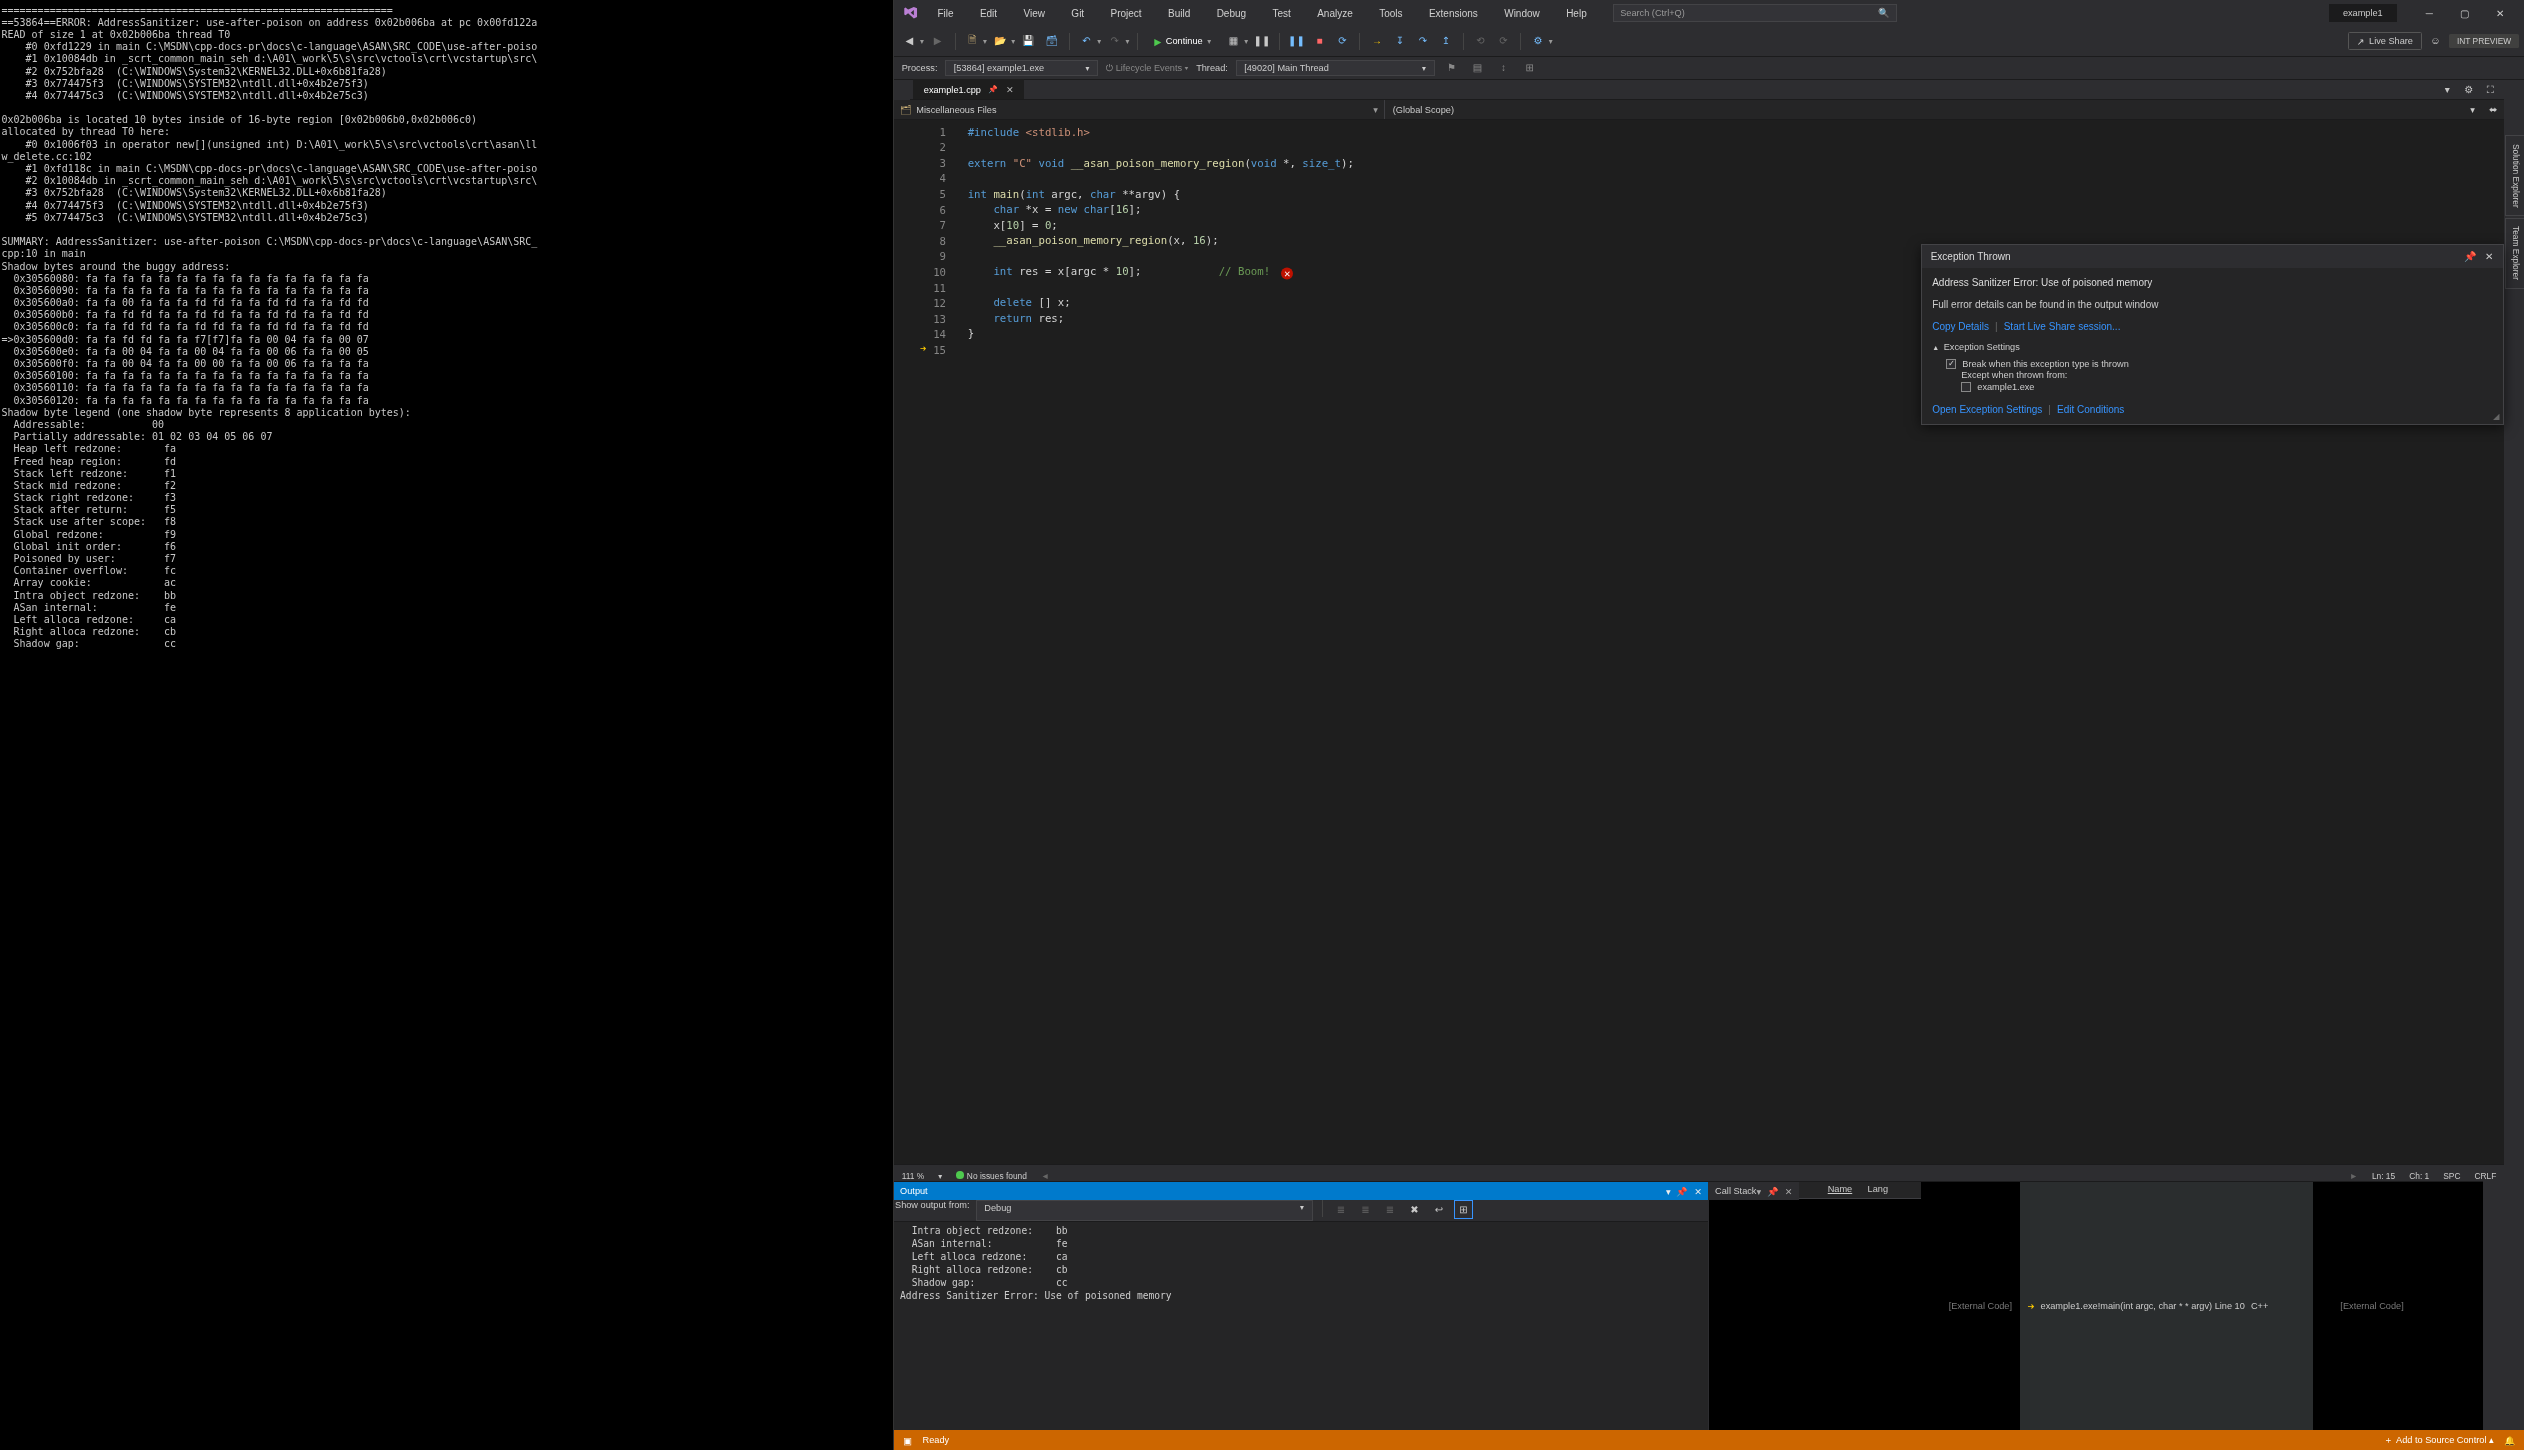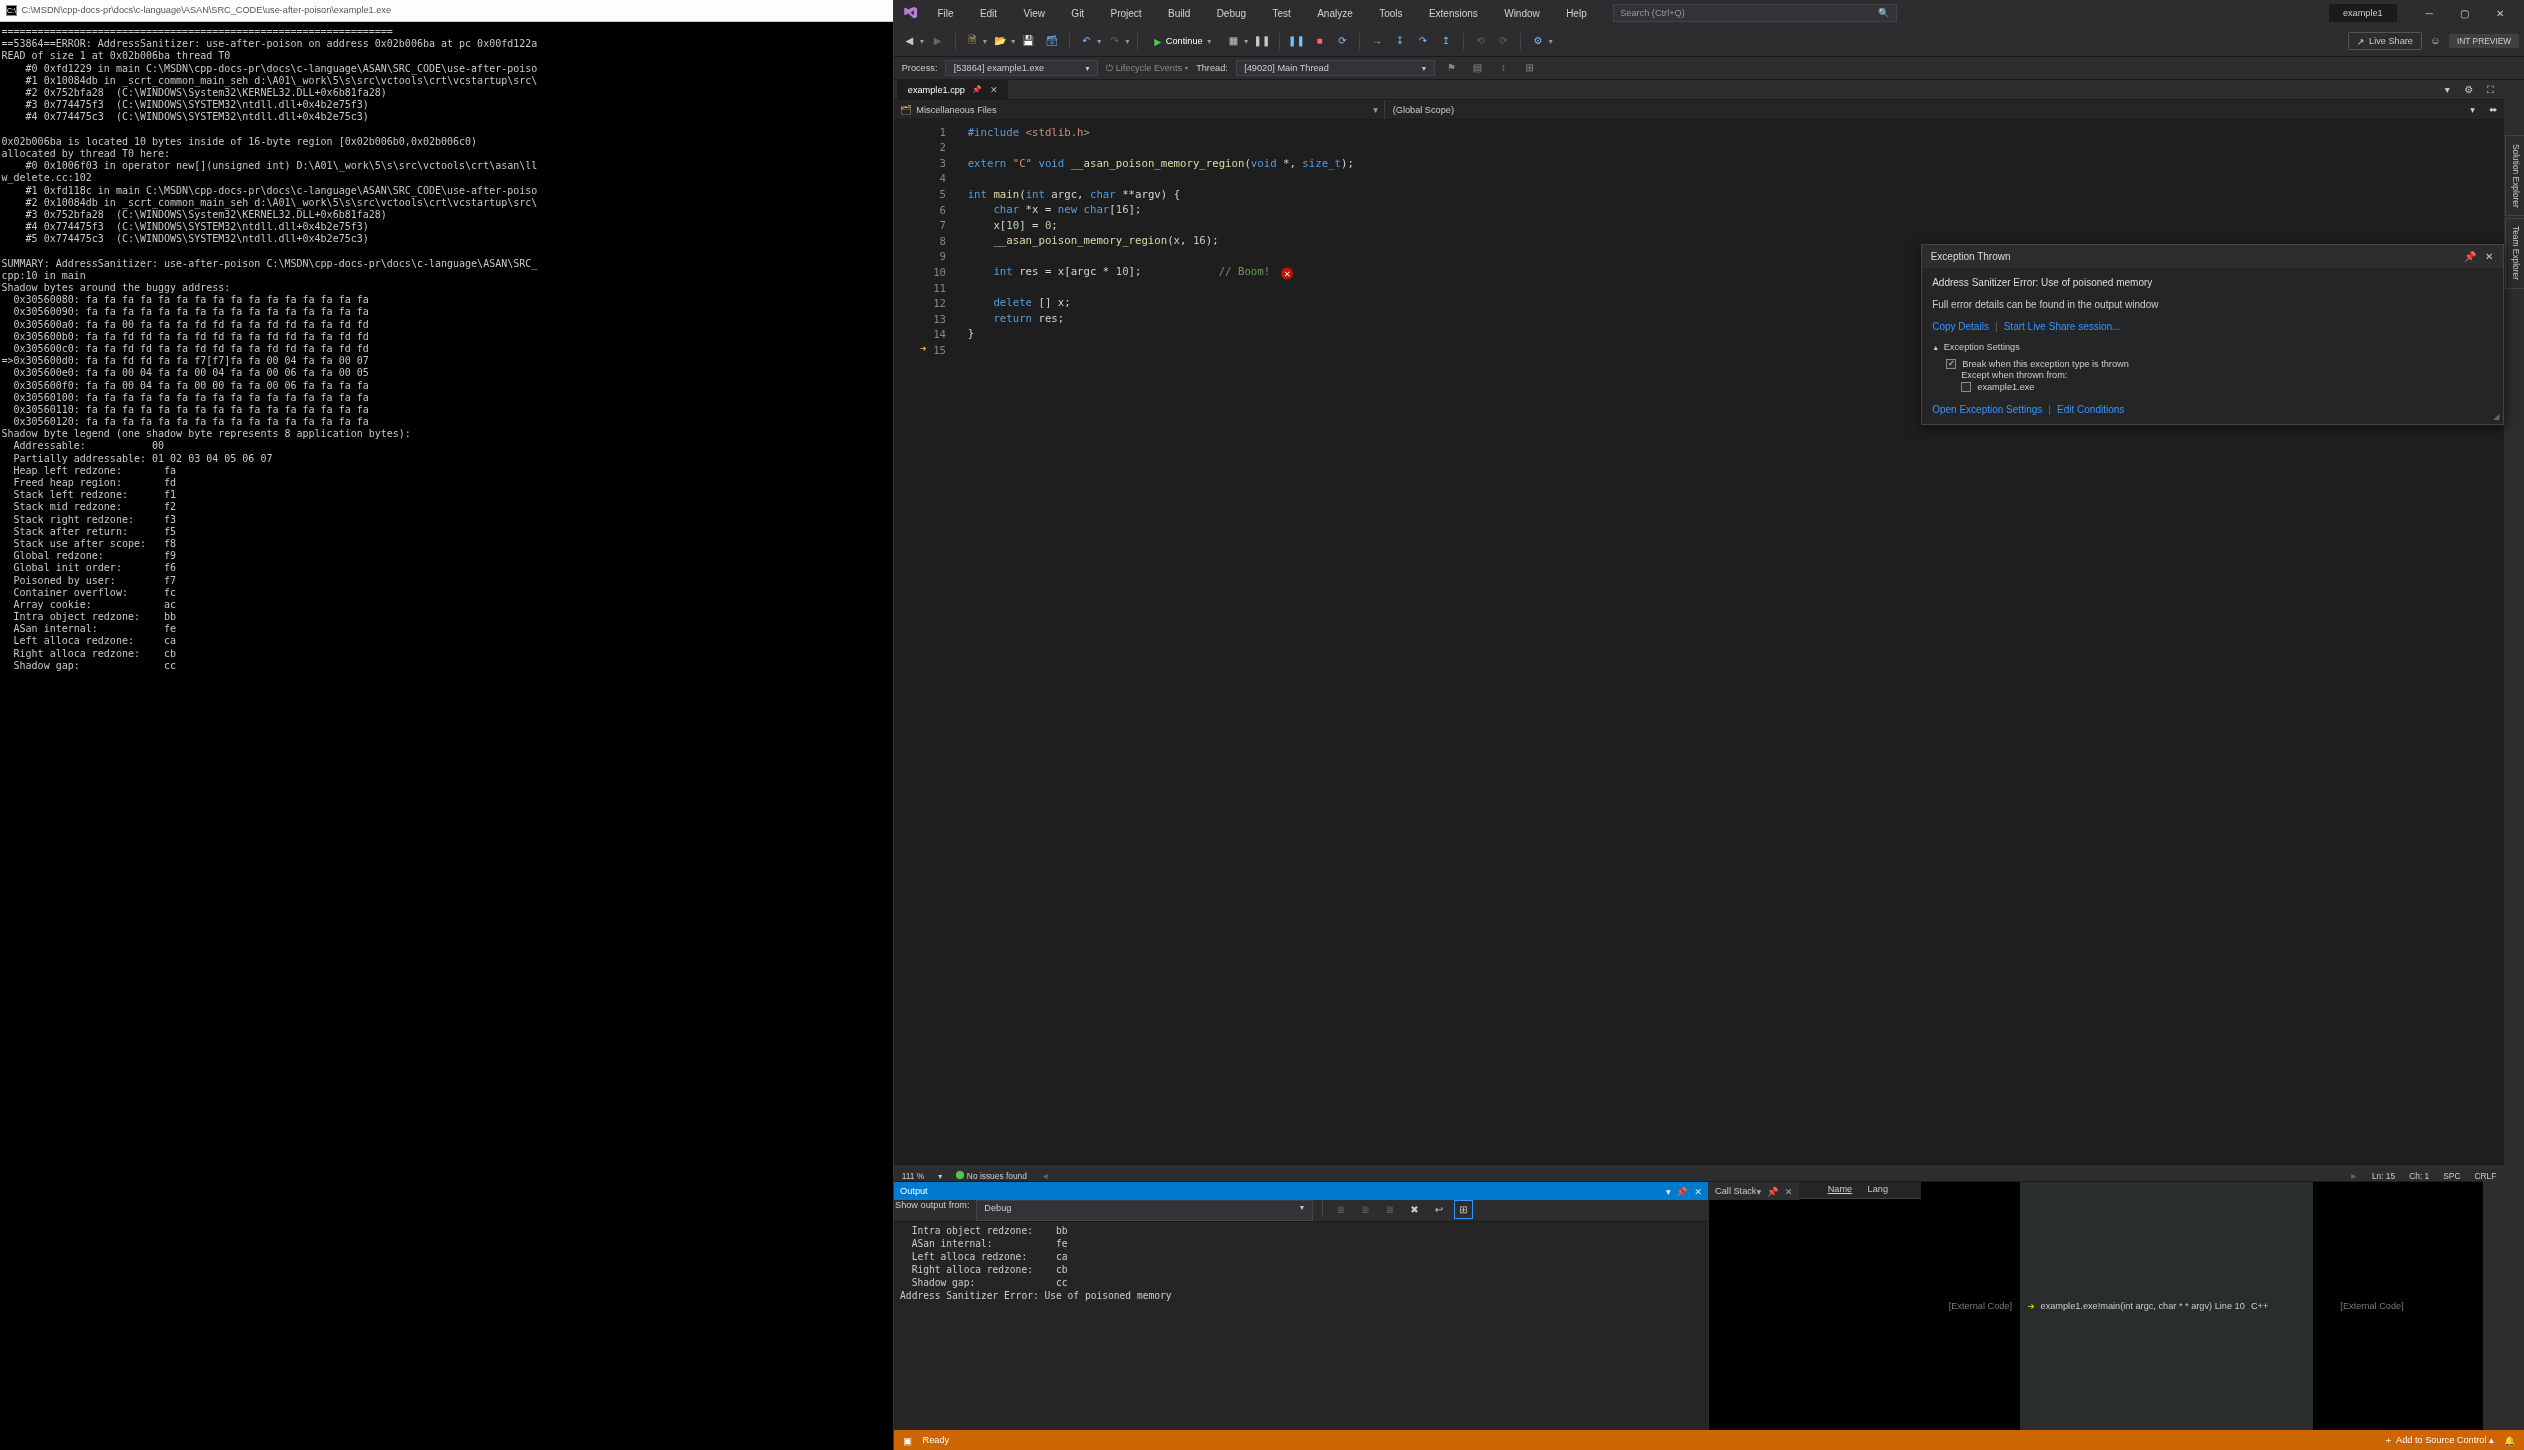--- a/index.html
+++ b/index.html
@@ -33,21 +33,21 @@
   .preview-badge{ margin-left:auto; background:#40403f; color:#ccc; padding:2.3px 7.7px; font-size:8.4px; border-radius:1.5px;}
   .live-share-btn{display:flex;align-items:center;gap:4.6px;padding:2.3px 7.7px;border:0.8px solid #555;border-radius:1.5px;color:#ccc;font-size:9.2px;}
   
   .proc-row{ height:23px; background:#2d2d30; border-bottom:0.8px solid #1b1b1c; display:flex; align-items:center; padding:0 7.7px; gap:7.7px; font-size:9.2px; color:#ccc;}
   .proc-combo{ background:#333337;border:0.8px solid #434346;padding:2.3px 7.7px;min-width:153px;display:flex;align-items:center;justify-content:space-between;}
   
   .vert-tabs{ position:absolute; right:0; top:135px; width:20px; display:flex; flex-direction:column; gap:1.5px;}
   .vert-tab{ background:#2d2d30; color:#ccc; writing-mode:vertical-rl; padding:7.7px 3.1px; font-size:8.4px; border:0.8px solid #434346; text-align:center;}
   
   .editor-wrap{ flex:1; display:flex; flex-direction:column; min-height:0; margin-right:21px;}
-  .file-tabs{ height:20px; background:#2d2d30; display:flex; align-items:flex-end; padding-left:3.1px; border-bottom:0.8px solid #1b1b1c;}
+  .file-tabs{ height:20px; background:#2d2d30; display:flex; align-items:flex-end; padding-left:3.1px; border-bottom:0.8px solid #1b1b1c;margin-left:16px;}
   .file-tab{ background:#1e1e1e; color:#fff; padding:3.8px 10.7px; display:flex; align-items:center; gap:7.7px; font-size:9.2px; border-top:0.8px solid #0e639c00;}
   .file-tab .pin{color:#888;font-size:7.7px;}
   .file-tab .close{color:#bbb;font-size:9.2px;}
   .tab-strip-icons{margin-left:auto;display:flex;gap:3.1px;padding-right:4.6px;}
   .scope-row{ height:20px; background:#252526; border-bottom:0.8px solid #1b1b1c; display:flex;}
   .scope-combo{ flex:1; max-width:491px; display:flex;align-items:center;padding:0 6.1px;color:#ccc;font-size:9.2px;border-right:0.8px solid #3e3e42;gap:4.6px;}
   .scope-combo .dd{margin-left:auto;color:#999;}
   .scope-combo2{ flex:1; display:flex;align-items:center;padding:0 7.7px;color:#ccc;font-size:9.2px;}
   
   .code-area{ flex:1; display:flex; background:#1e1e1e; position:relative; min-height:0;}
@@ -97,24 +97,20 @@
   .footer .icon{font-size:9.2px;}
   .cb{appearance:none;width:10px;height:10px;border:0.8px solid #888;background:#2d2d30;display:inline-block;position:relative;}
   .cb.checked::after{content:"✓";position:absolute;top:-1.5px;left:0.8px;font-size:8.4px;color:#ccc;}
 </style>
 </head>
 <body>
 
 <div class="root">
 
   <div class="console-pane">
-    <div class="console-title">
-      <span class="cicon">C:\</span>
-      <span>C:\MSDN\cpp-docs-pr\docs\c-language\ASAN\SRC_CODE\use-after-poison\example1.exe</span>
-    </div>
     <div class="console-body">=================================================================
 ==53864==ERROR: AddressSanitizer: use-after-poison on address 0x02b006ba at pc 0x00fd122a
 READ of size 1 at 0x02b006ba thread T0
     #0 0xfd1229 in main C:\MSDN\cpp-docs-pr\docs\c-language\ASAN\SRC_CODE\use-after-poiso
     #1 0x10084db in _scrt_common_main_seh d:\A01\_work\5\s\src\vctools\crt\vcstartup\src\
     #2 0x752bfa28  (C:\WINDOWS\System32\KERNEL32.DLL+0x6b81fa28)
     #3 0x774475f3  (C:\WINDOWS\SYSTEM32\ntdll.dll+0x4b2e75f3)
     #4 0x774475c3  (C:\WINDOWS\SYSTEM32\ntdll.dll+0x4b2e75c3)
 
 0x02b006ba is located 10 bytes inside of 16-byte region [0x02b006b0,0x02b006c0)

